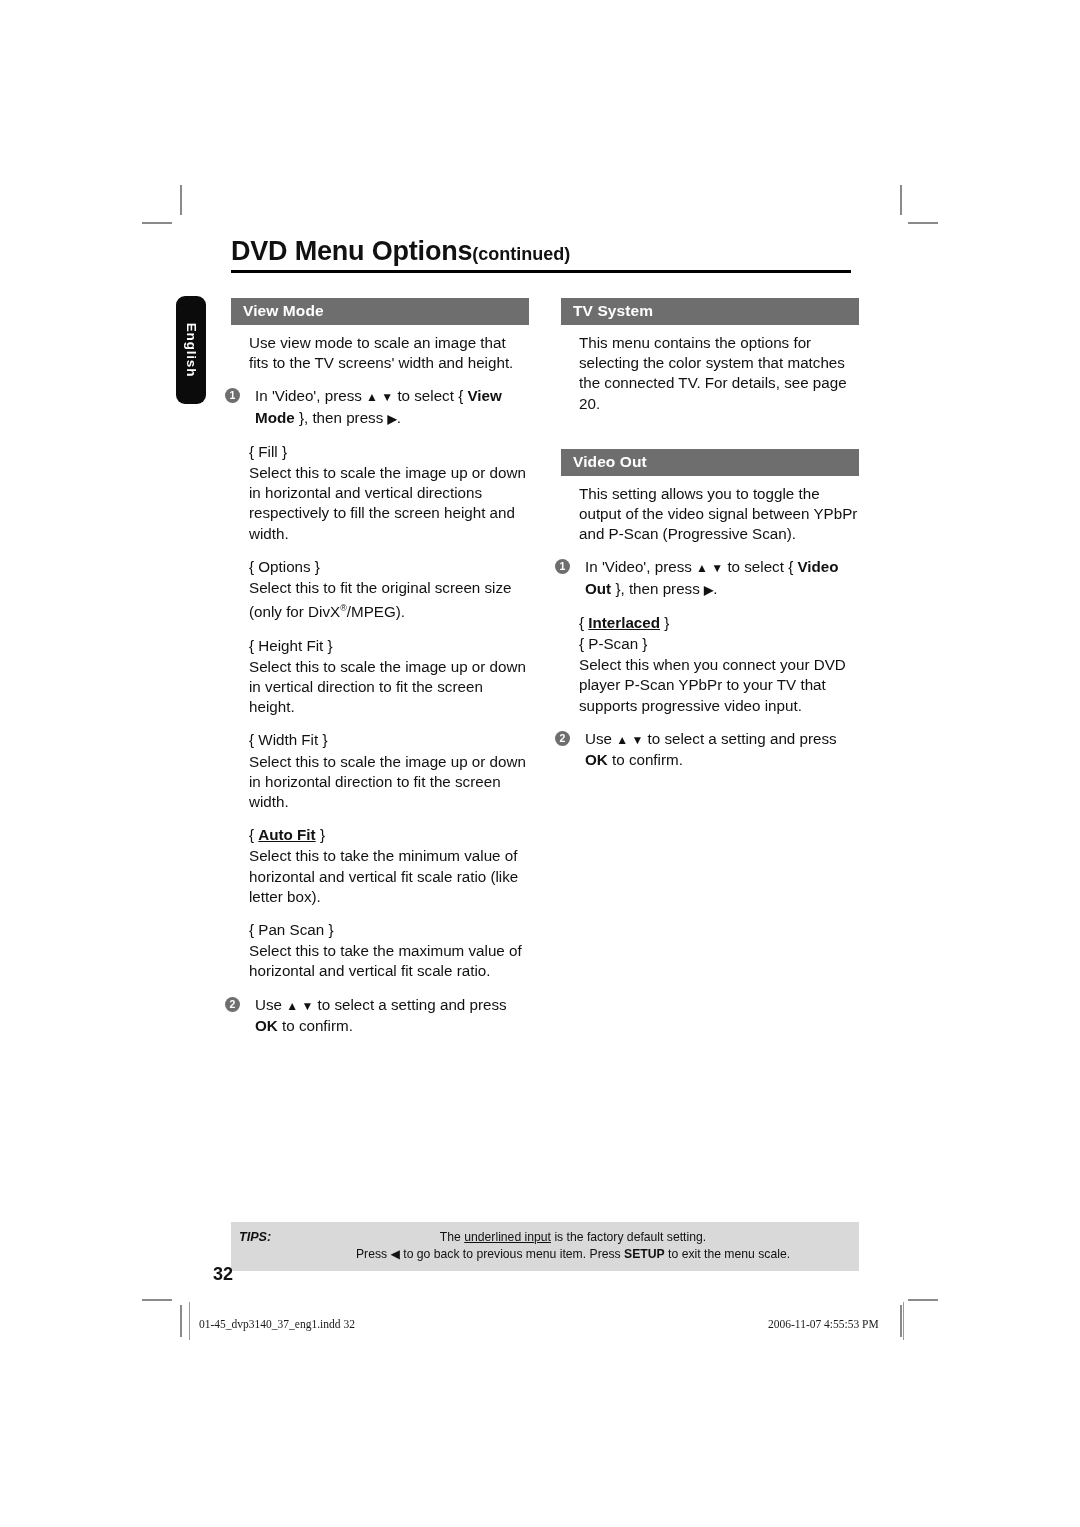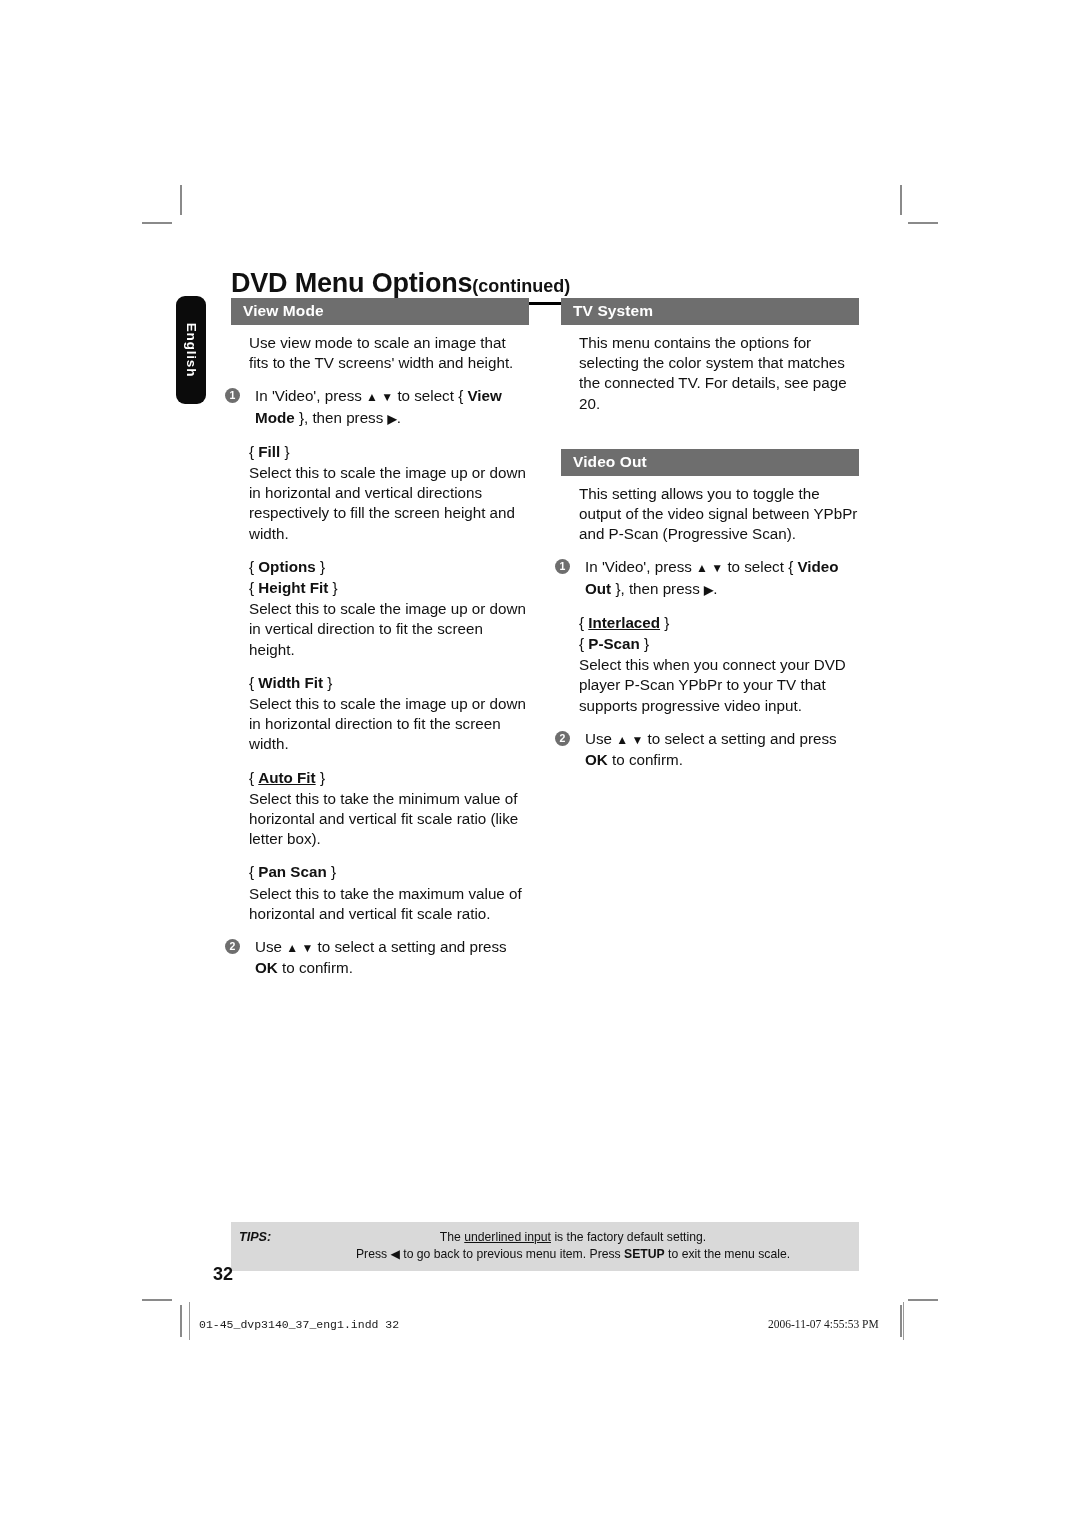--- a/index.html
+++ b/index.html
@@ -24,21 +24,21 @@
   .crop-tr-h { left: 908px; top: 222px;  width: 30px; height: 2px;  }
   .crop-bl-v { left: 180px; top: 1305px; width: 2px;  height: 32px; }
   .crop-bl-h { left: 142px; top: 1299px; width: 30px; height: 2px;  }
   .crop-br-v { left: 900px; top: 1305px; width: 2px;  height: 32px; }
   .crop-br-h { left: 908px; top: 1299px; width: 30px; height: 2px;  }
 
   
   .page-title {
     position: absolute;
     left: 231px;
-    top: 268px;
+    top: 236px;
     width: 620px;
     font-size: 27px;
     font-weight: bold;
     letter-spacing: -0.2px;
     border-bottom: 3px solid #000000;
     padding-bottom: 3px;
     white-space: nowrap;
   }
   .page-title .cont {
     font-size: 18px;
@@ -95,21 +95,21 @@
     font-size: 15.2px;
     line-height: 20.2px;
   }
 
   .opt {
     padding-left: 18px;
     font-size: 15.2px;
     line-height: 20.2px;
     margin: 0 0 1px 0;
   }
-  .opt b { font-weight: bold; text-align: center; }
+  .opt b { font-weight: normal; text-align: center; }
   .opt .u { font-weight: bold; text-decoration: underline; }
 
   .step {
     position: relative;
     padding-left: 18px;
     font-size: 15.2px;
     line-height: 20.2px;
     margin: 0 0 13px 0;
   }
   .step .num {
@@ -169,21 +169,21 @@
   }
 
   
   .footer-rule-l { position: absolute; left: 189px; top: 1302px; width: 1px; height: 38px; background: #9a9a9a; }
   .footer-rule-r { position: absolute; left: 903px; top: 1302px; width: 1px; height: 38px; background: #9a9a9a; }
   .footer-left {
     position: absolute;
     left: 199px;
     top: 1318px;
     font-size: 11.5px;
-    font-family: Liberation Mono, monospace;
+    font-family: Liberation Serif, serif;
     color: #1a1a1a;
   }
   .footer-right {
     position: absolute;
     left: 768px;
     top: 1318px;
     font-size: 11.5px;
     font-family: "Liberation Serif", serif;
     color: #1a1a1a;
   }
@@ -218,20 +218,21 @@
     <span class="num">1</span>
     <span class="txt">
       <span>In 'Video', press </span><b class="arrow">▲ ▼</b><span> to select { </span><b class="kw">View Mode</b><span> }, then press </span><b class="arrow">▶</b><span>.</span>
     </span>
   </div>
 
   <div class="opt">{&nbsp;<b>Fill</b>&nbsp;}</div>
   <p class="body">Select this to scale the image up or down in horizontal and vertical directions respectively to fill the screen height and width.</p>
 
   <div class="opt">{&nbsp;<b>Options</b>&nbsp;}</div>
+  <p class="body">Select this to fit the original screen size (only for DivX<sup class="reg">®</sup>/MPEG).</p>
 
   <div class="opt">{&nbsp;<b>Height Fit</b>&nbsp;}</div>
   <p class="body">Select this to scale the image up or down in vertical direction to fit the screen height.</p>
 
   <div class="opt">{&nbsp;<b>Width Fit</b>&nbsp;}</div>
   <p class="body">Select this to scale the image up or down in horizontal direction to fit the screen width.</p>
 
   <div class="opt">{&nbsp;<span class="u">Auto Fit</span>&nbsp;}</div>
   <p class="body">Select this to take the minimum value of horizontal and vertical fit scale ratio (like letter box).</p>
 

